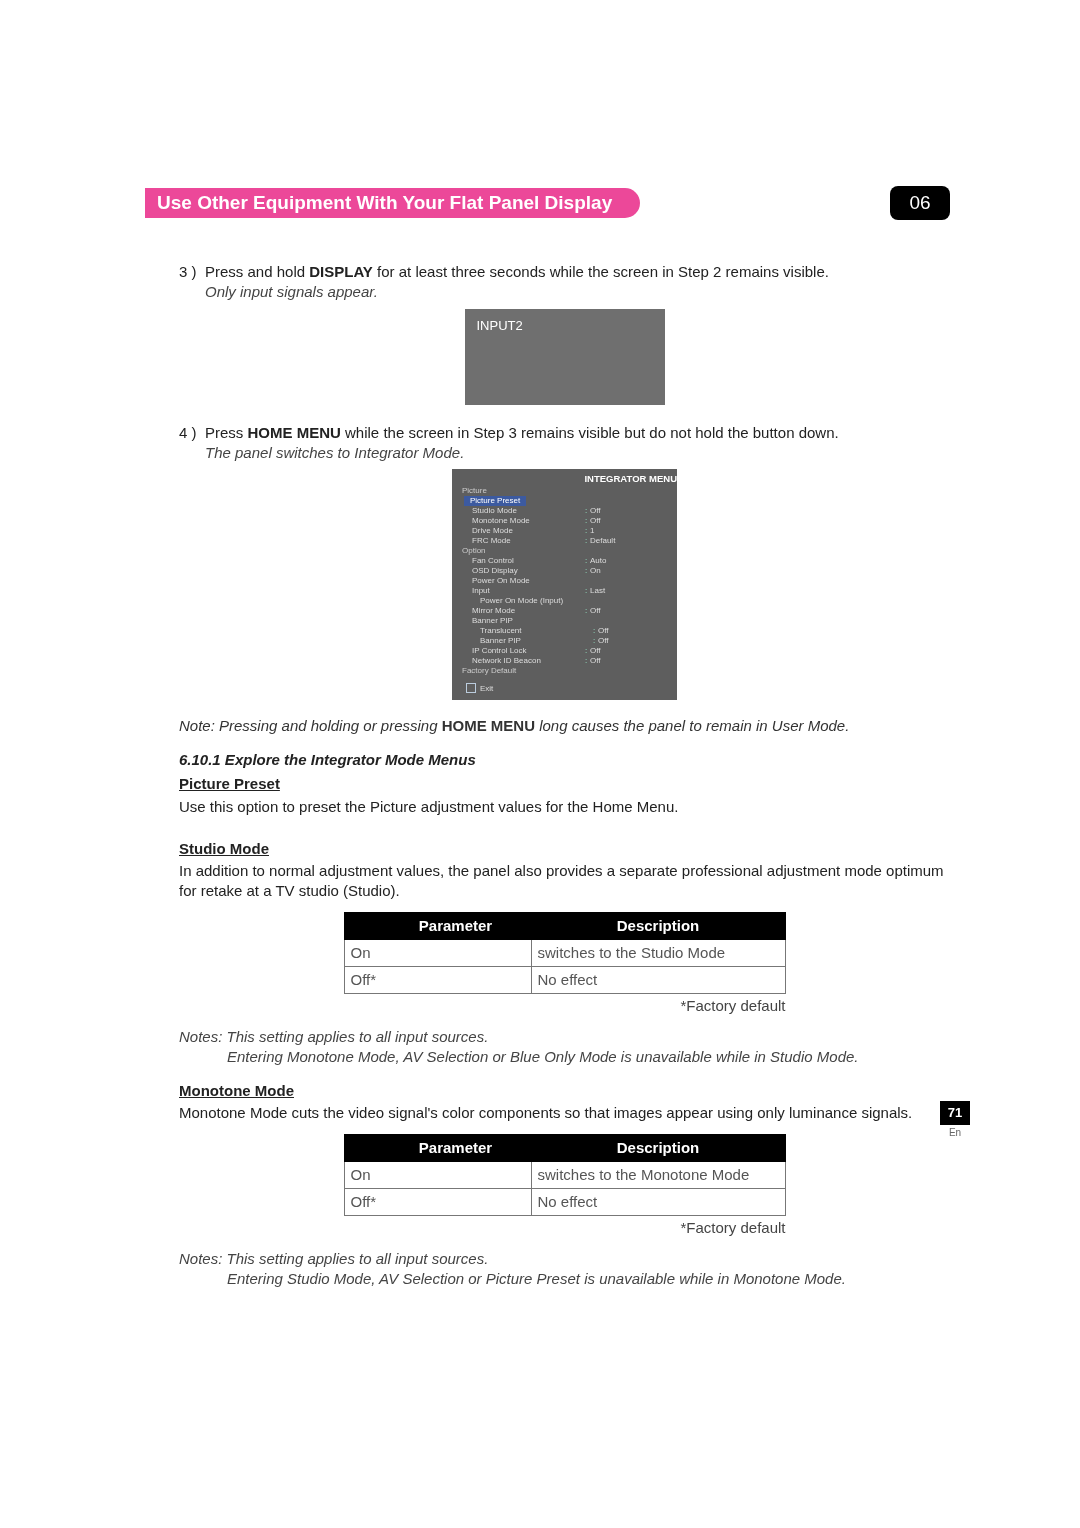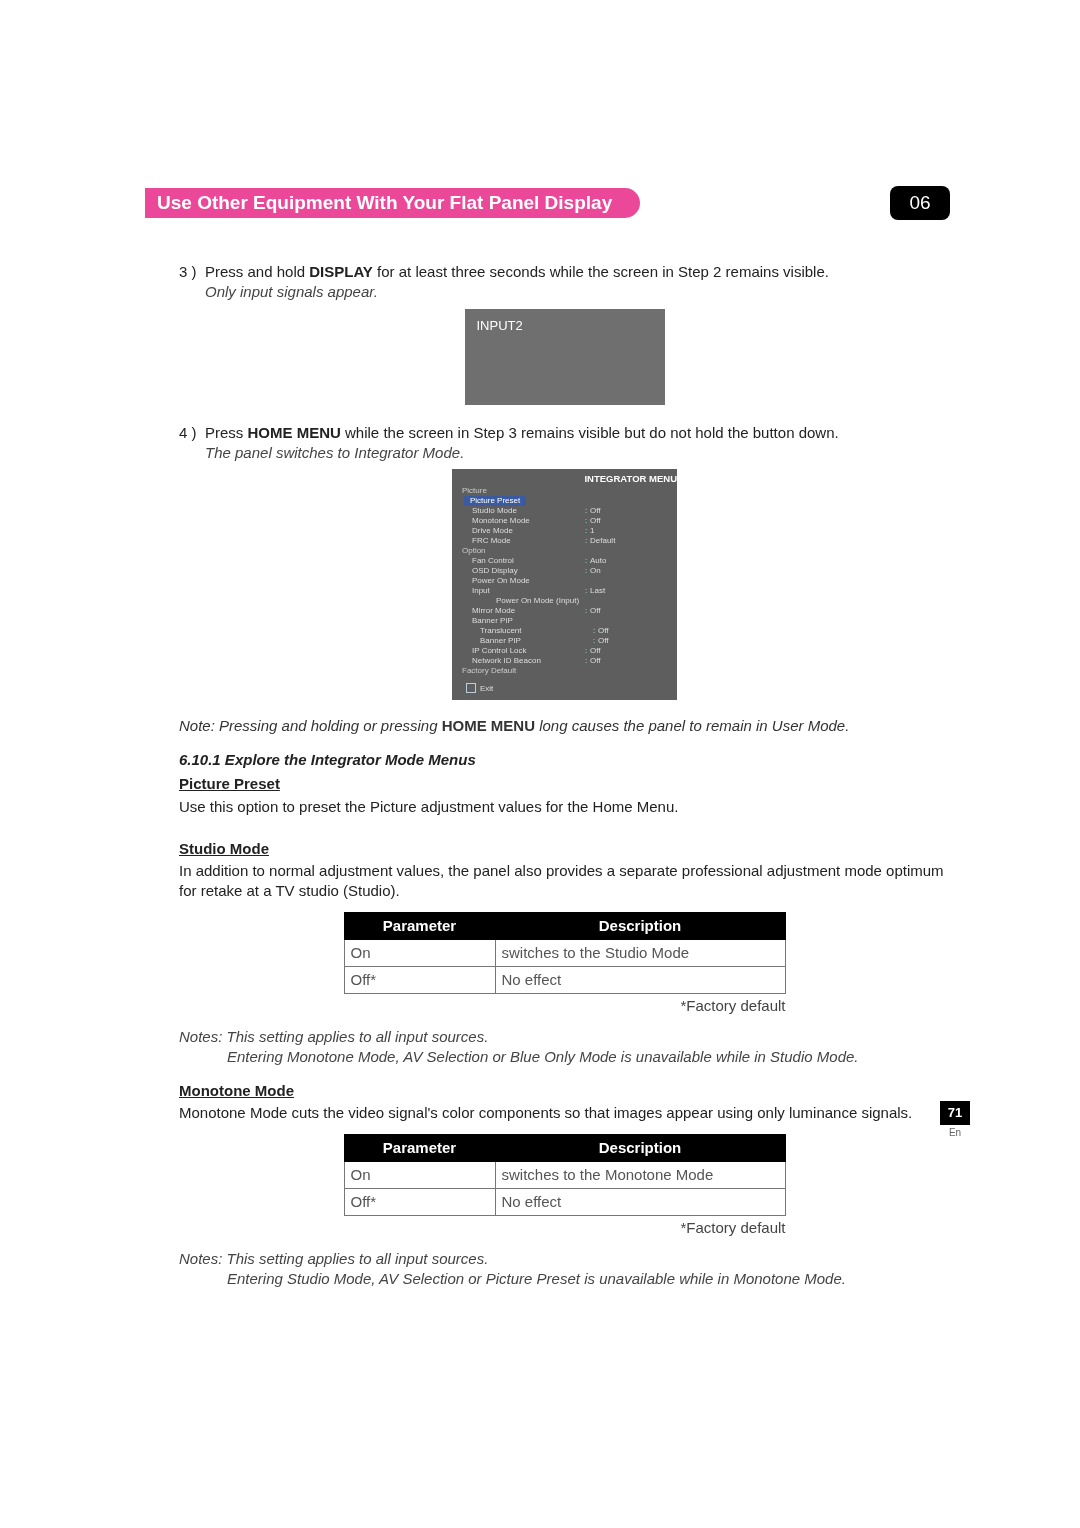--- a/index.html
+++ b/index.html
@@ -162,21 +162,21 @@
     font-size: 15px;
   }
   table.ptable th {
     background: #000;
     color: #fff;
     font-weight: 700;
     text-align: center;
     padding: 3px 0;
     border: 1px solid #000;
   }
-  table.ptable th:first-child { width: 150px; }
+  table.ptable th:first-child { width: 150px; padding-left: 36px; }
   table.ptable td {
     border: 1px solid #777;
     padding: 3px 6px;
     color: #555;
   }
   .fd {
     width: 442px;
     margin: 0 auto 10px auto;
     text-align: right;
     font-size: 15px;
@@ -281,21 +281,21 @@
           <div class="row">
             <span class="k">Power On Mode</span>
             <span class="c"></span>
             <span class="v"></span>
           </div>
           <div class="row" style="">
             <span class="k">Input</span>
             <span class="c">:</span>
             <span class="v">Last</span>
           </div>
-          <div class="row" style="padding-left: 44px;">
+          <div class="row" style="padding-left: 28px;">
             <span class="k">Power On Mode (Input)</span>
             <span class="c"></span>
             <span class="v"></span>
           </div>
           <div class="row">
             <span class="k">Mirror Mode</span>
             <span class="c">:</span>
             <span class="v">Off</span>
           </div>
           <div class="row">

